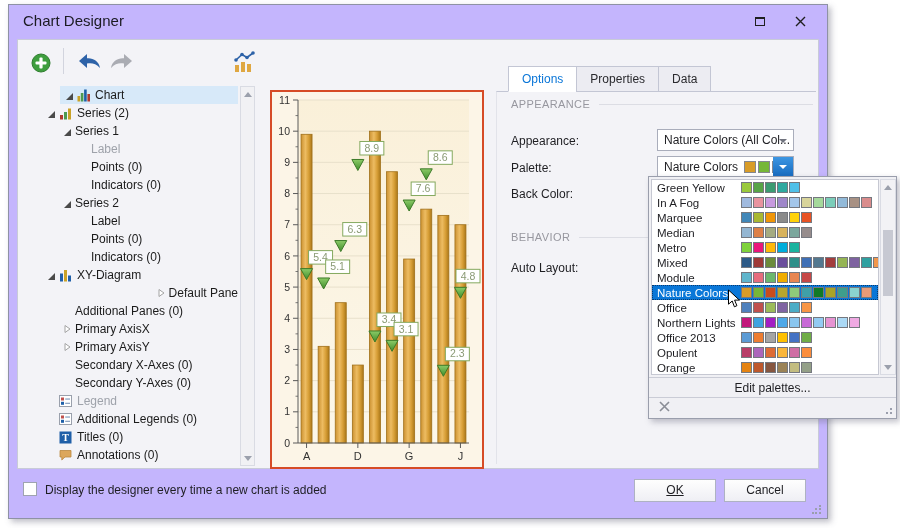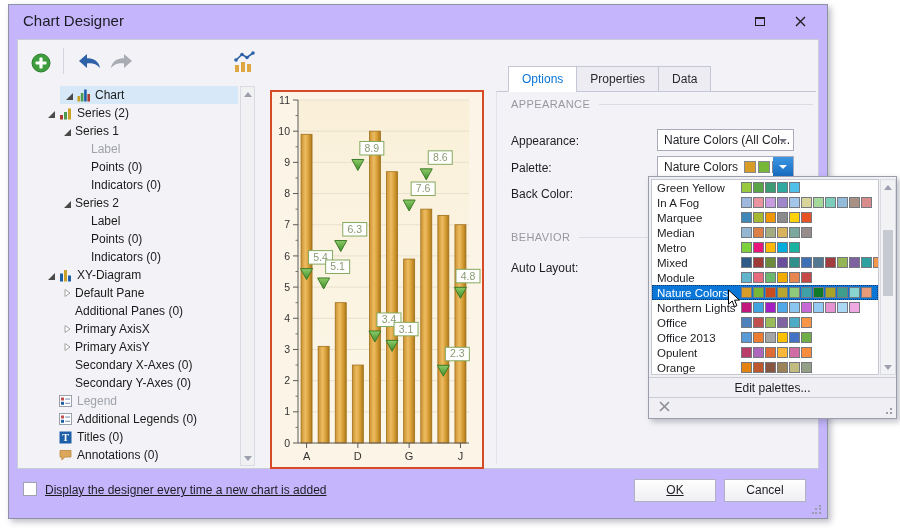--- a/index.html
+++ b/index.html
@@ -51,21 +51,21 @@
   .combo .arrow { position:absolute; right:6px; top:9px; width:0; height:0;
                   border-left:4px solid transparent; border-right:4px solid transparent; border-top:4px solid #70737E; }
   .combo.palette { padding-right:24px; }
   .cswatch { width:12px; height:12px; border:1px solid #84878F; margin-left:2px; flex:0 0 12px; }
   .dropbtn { position:absolute; right:0; top:0; width:20px; height:20px; background:linear-gradient(#3D96E2,#1569BE);
              display:flex; align-items:center; justify-content:center; }
   .dropbtn .warrow { width:0;height:0;border-left:4px solid transparent;border-right:4px solid transparent;border-top:4px solid #FFFFFF; }
 
   
   .checkbox { position:absolute; left:14px; top:477px; width:14px; height:14px; background:#FFFFFF; border:1px solid #9FA3B0; }
-  .chklabel { position:absolute; left:36px; top:478px; font-size:12px; color:#1E1E22;text-decoration:underline; }
+  .chklabel { position:absolute; left:36px; top:478px; font-size:12px; color:#1E1E22; }
   .btn { position:absolute; top:474px; width:82px; height:23px; background:linear-gradient(#FEFEFE,#EFEFF4);
          border:1px solid #AEB2C2; font-size:12px; color:#1E1E22; text-align:center; line-height:21px; }
   .btn.ok { left:625px;text-decoration:underline; } .btn.cancel { left:715px; }
   .grip { position:absolute; }
 
   
   .popup { position:absolute; left:648px; top:176px; width:249px; height:243px; background:#F0F0F4;
            border:1px solid #9A9EAC; box-shadow:3px 3px 6px rgba(100,100,120,.4); z-index:40; }
   .plist { position:absolute; left:2px; top:2px; width:228px; height:196px; background:#FFFFFF; border:1px solid #C6C8D2; overflow:hidden; }
   .prow { display:flex; align-items:center; height:15px; font-size:11.5px; color:#1E1E22; overflow:hidden; }
@@ -200,21 +200,21 @@
             </span>
             <span class="ticon">
               <svg width="13" height="13">
                 <rect x="1" y="4.5" width="3" height="8" fill="#1F5FA8"></rect>
                 <rect x="5" y="1" width="3" height="11.5" fill="#C9A227"></rect>
                 <rect x="9" y="6.5" width="3" height="6" fill="#1F5FA8"></rect>
               </svg>
             </span>
             <span class="tlabel">XY-Diagram</span>
           </div>
-          <div class="trow" style="padding-left: 36px;">
+          <div class="trow" style="padding-left: 36px; justify-content: flex-end;">
             <span class="exp">
               <svg width="9" height="10">
                 <path d="M2,1.5 L7,5 L2,8.5 Z" fill="#FFFFFF" stroke="#A3A3A3"></path>
               </svg>
             </span>
             <span class="tlabel">Default Pane</span>
           </div>
           <div class="trow" style="padding-left: 36px;">
             <span class="exp"></span>
             <span class="tlabel">Additional Panes (0)</span>
@@ -559,40 +559,40 @@
           <span class="psw" style="background: rgb(184, 166, 46);"></span>
           <span class="psw" style="background: rgb(143, 203, 122);"></span>
           <span class="psw" style="background: rgb(63, 160, 168);"></span>
           <span class="psw" style="background: rgb(17, 122, 38);"></span>
           <span class="psw" style="background: rgb(168, 164, 40);"></span>
           <span class="psw" style="background: rgb(62, 158, 140);"></span>
           <span class="psw" style="background: rgb(138, 212, 207);"></span>
           <span class="psw" style="background: rgb(232, 155, 120);"></span>
         </div>
         <div class="prow">
+          <span class="pname">Office</span>
+          <span class="psw" style="background: rgb(79, 129, 189);"></span>
+          <span class="psw" style="background: rgb(192, 80, 77);"></span>
+          <span class="psw" style="background: rgb(155, 187, 89);"></span>
+          <span class="psw" style="background: rgb(128, 100, 162);"></span>
+          <span class="psw" style="background: rgb(75, 172, 198);"></span>
+          <span class="psw" style="background: rgb(247, 150, 70);"></span>
+        </div>
+        <div class="prow">
           <span class="pname">Northern Lights</span>
           <span class="psw" style="background: rgb(194, 24, 124);"></span>
           <span class="psw" style="background: rgb(63, 163, 224);"></span>
           <span class="psw" style="background: rgb(163, 31, 196);"></span>
           <span class="psw" style="background: rgb(79, 168, 232);"></span>
           <span class="psw" style="background: rgb(138, 198, 240);"></span>
           <span class="psw" style="background: rgb(199, 106, 214);"></span>
           <span class="psw" style="background: rgb(147, 203, 242);"></span>
           <span class="psw" style="background: rgb(230, 147, 210);"></span>
           <span class="psw" style="background: rgb(171, 217, 245);"></span>
           <span class="psw" style="background: rgb(239, 169, 226);"></span>
-        </div>
-        <div class="prow">
-          <span class="pname">Office</span>
-          <span class="psw" style="background: rgb(79, 129, 189);"></span>
-          <span class="psw" style="background: rgb(192, 80, 77);"></span>
-          <span class="psw" style="background: rgb(155, 187, 89);"></span>
-          <span class="psw" style="background: rgb(128, 100, 162);"></span>
-          <span class="psw" style="background: rgb(75, 172, 198);"></span>
-          <span class="psw" style="background: rgb(247, 150, 70);"></span>
         </div>
         <div class="prow">
           <span class="pname">Office 2013</span>
           <span class="psw" style="background: rgb(91, 155, 213);"></span>
           <span class="psw" style="background: rgb(237, 125, 49);"></span>
           <span class="psw" style="background: rgb(165, 165, 165);"></span>
           <span class="psw" style="background: rgb(255, 192, 0);"></span>
           <span class="psw" style="background: rgb(68, 114, 196);"></span>
           <span class="psw" style="background: rgb(112, 173, 71);"></span>
         </div>

